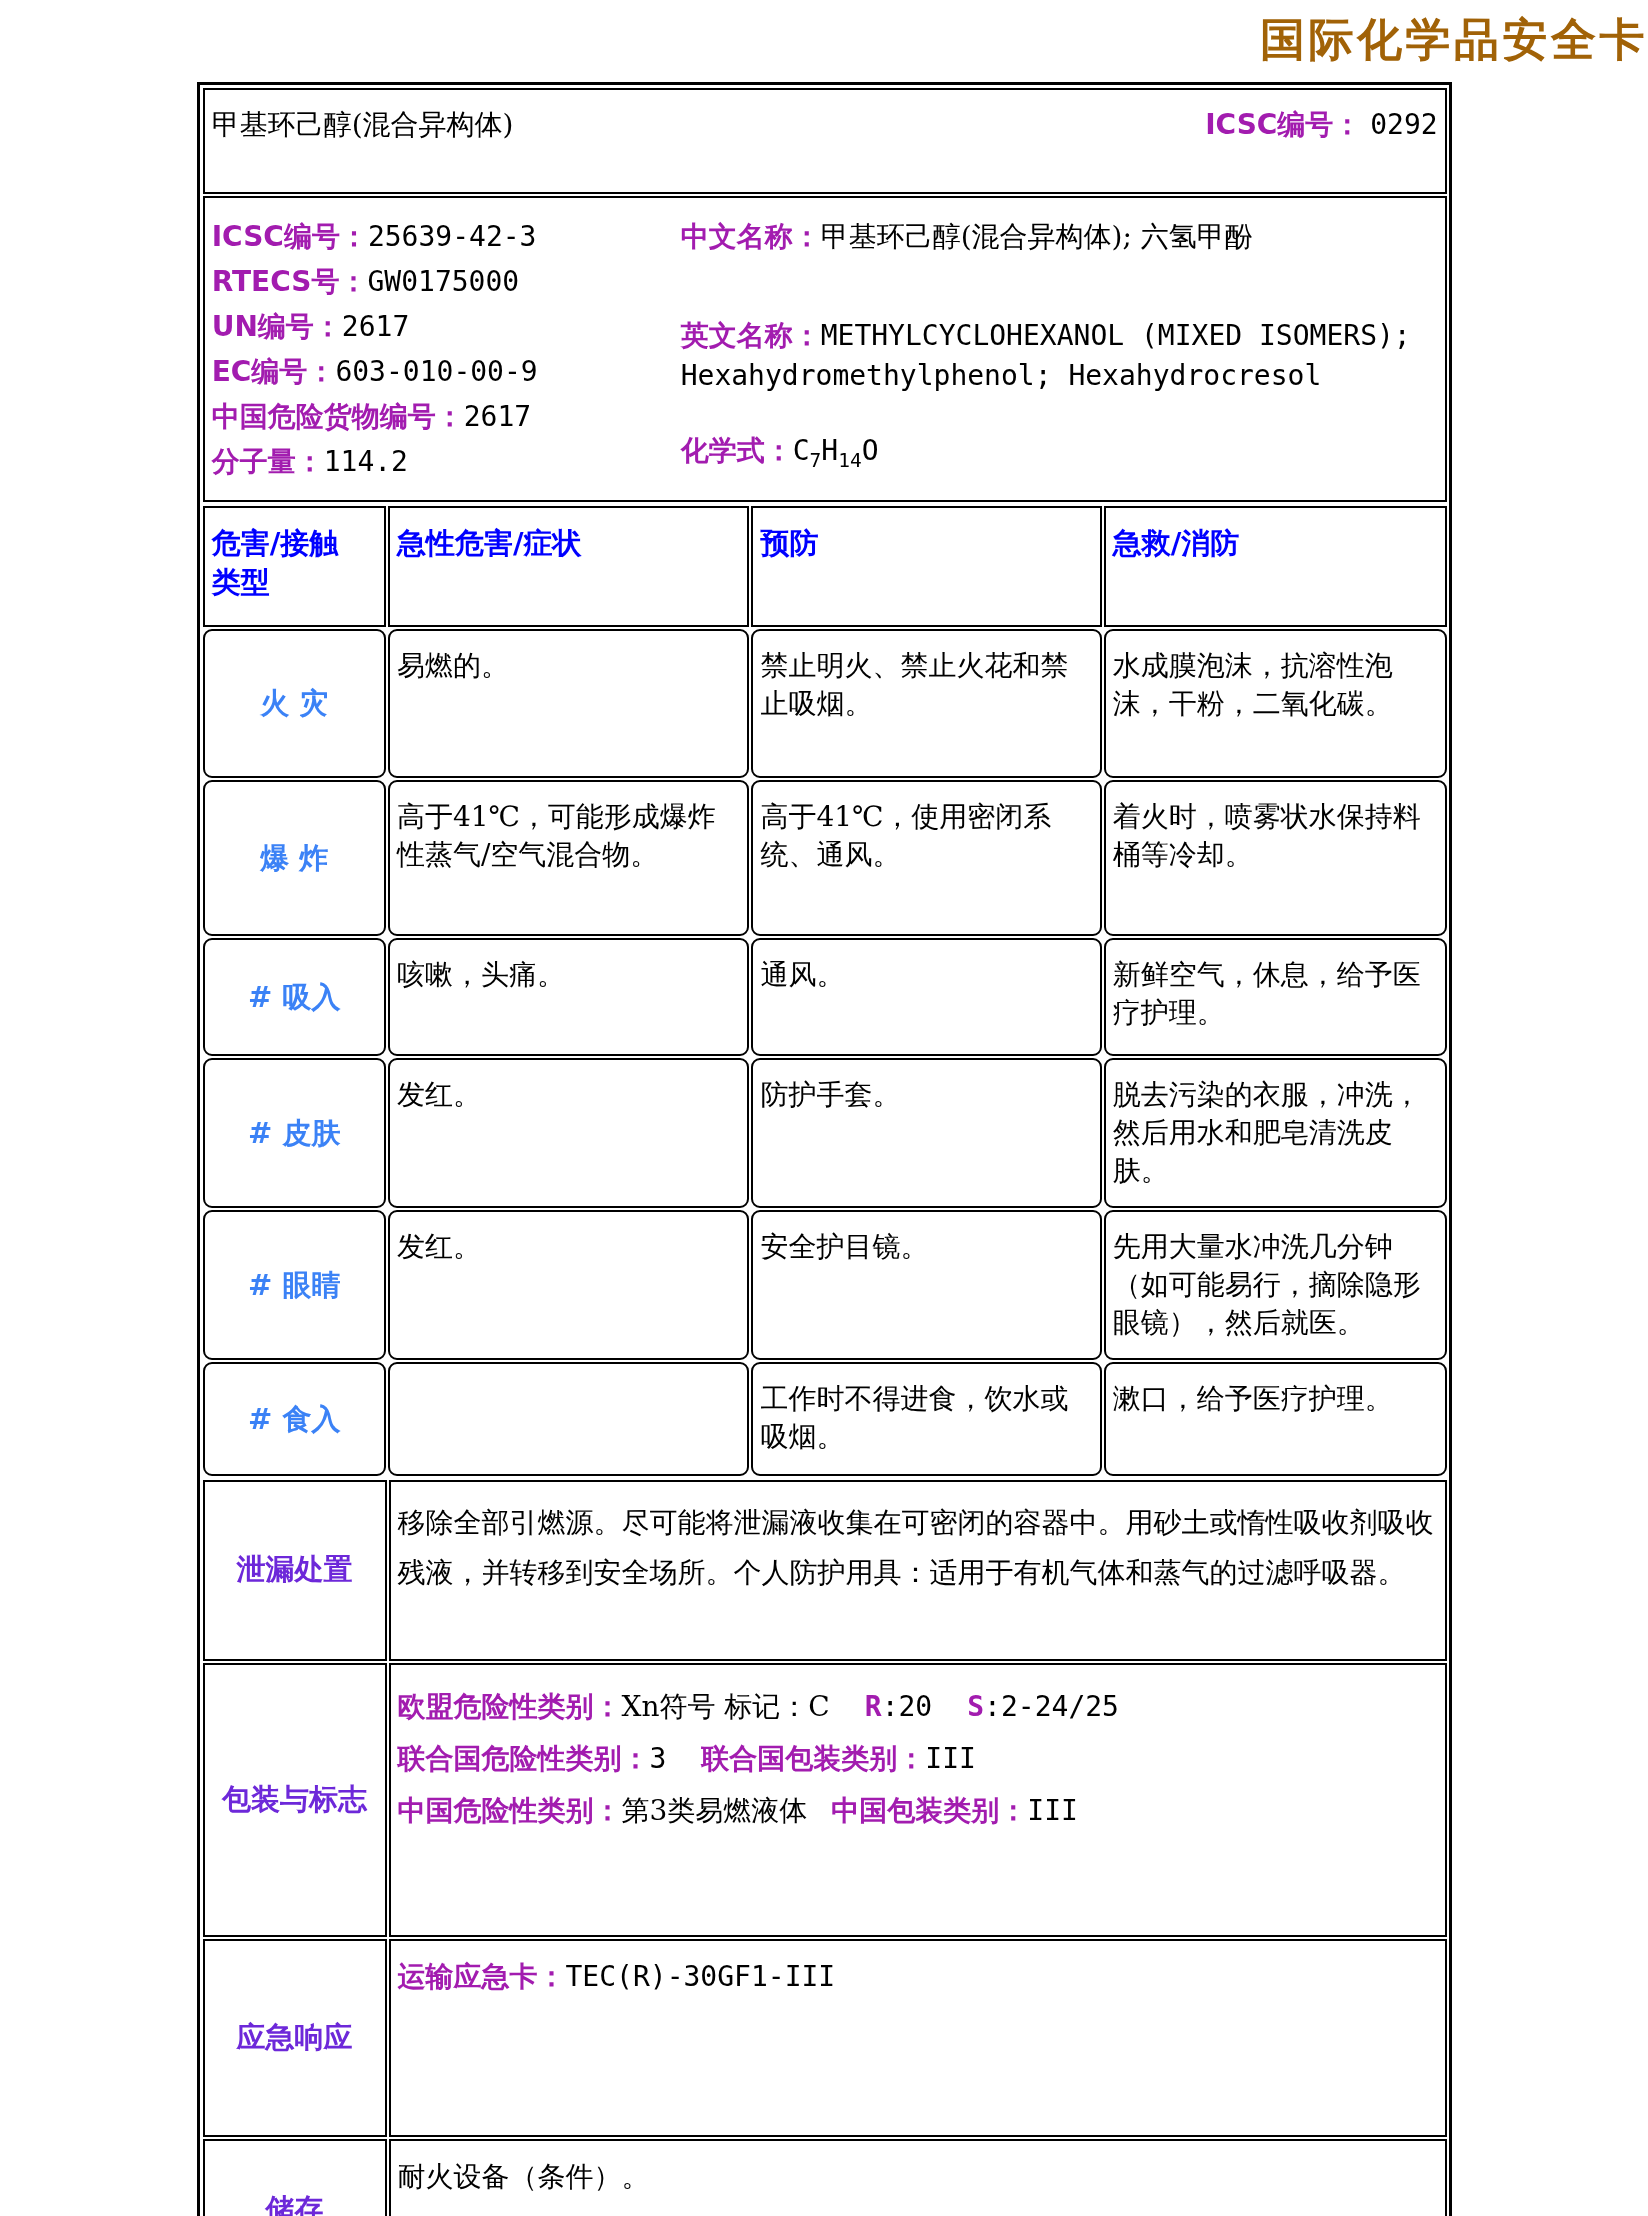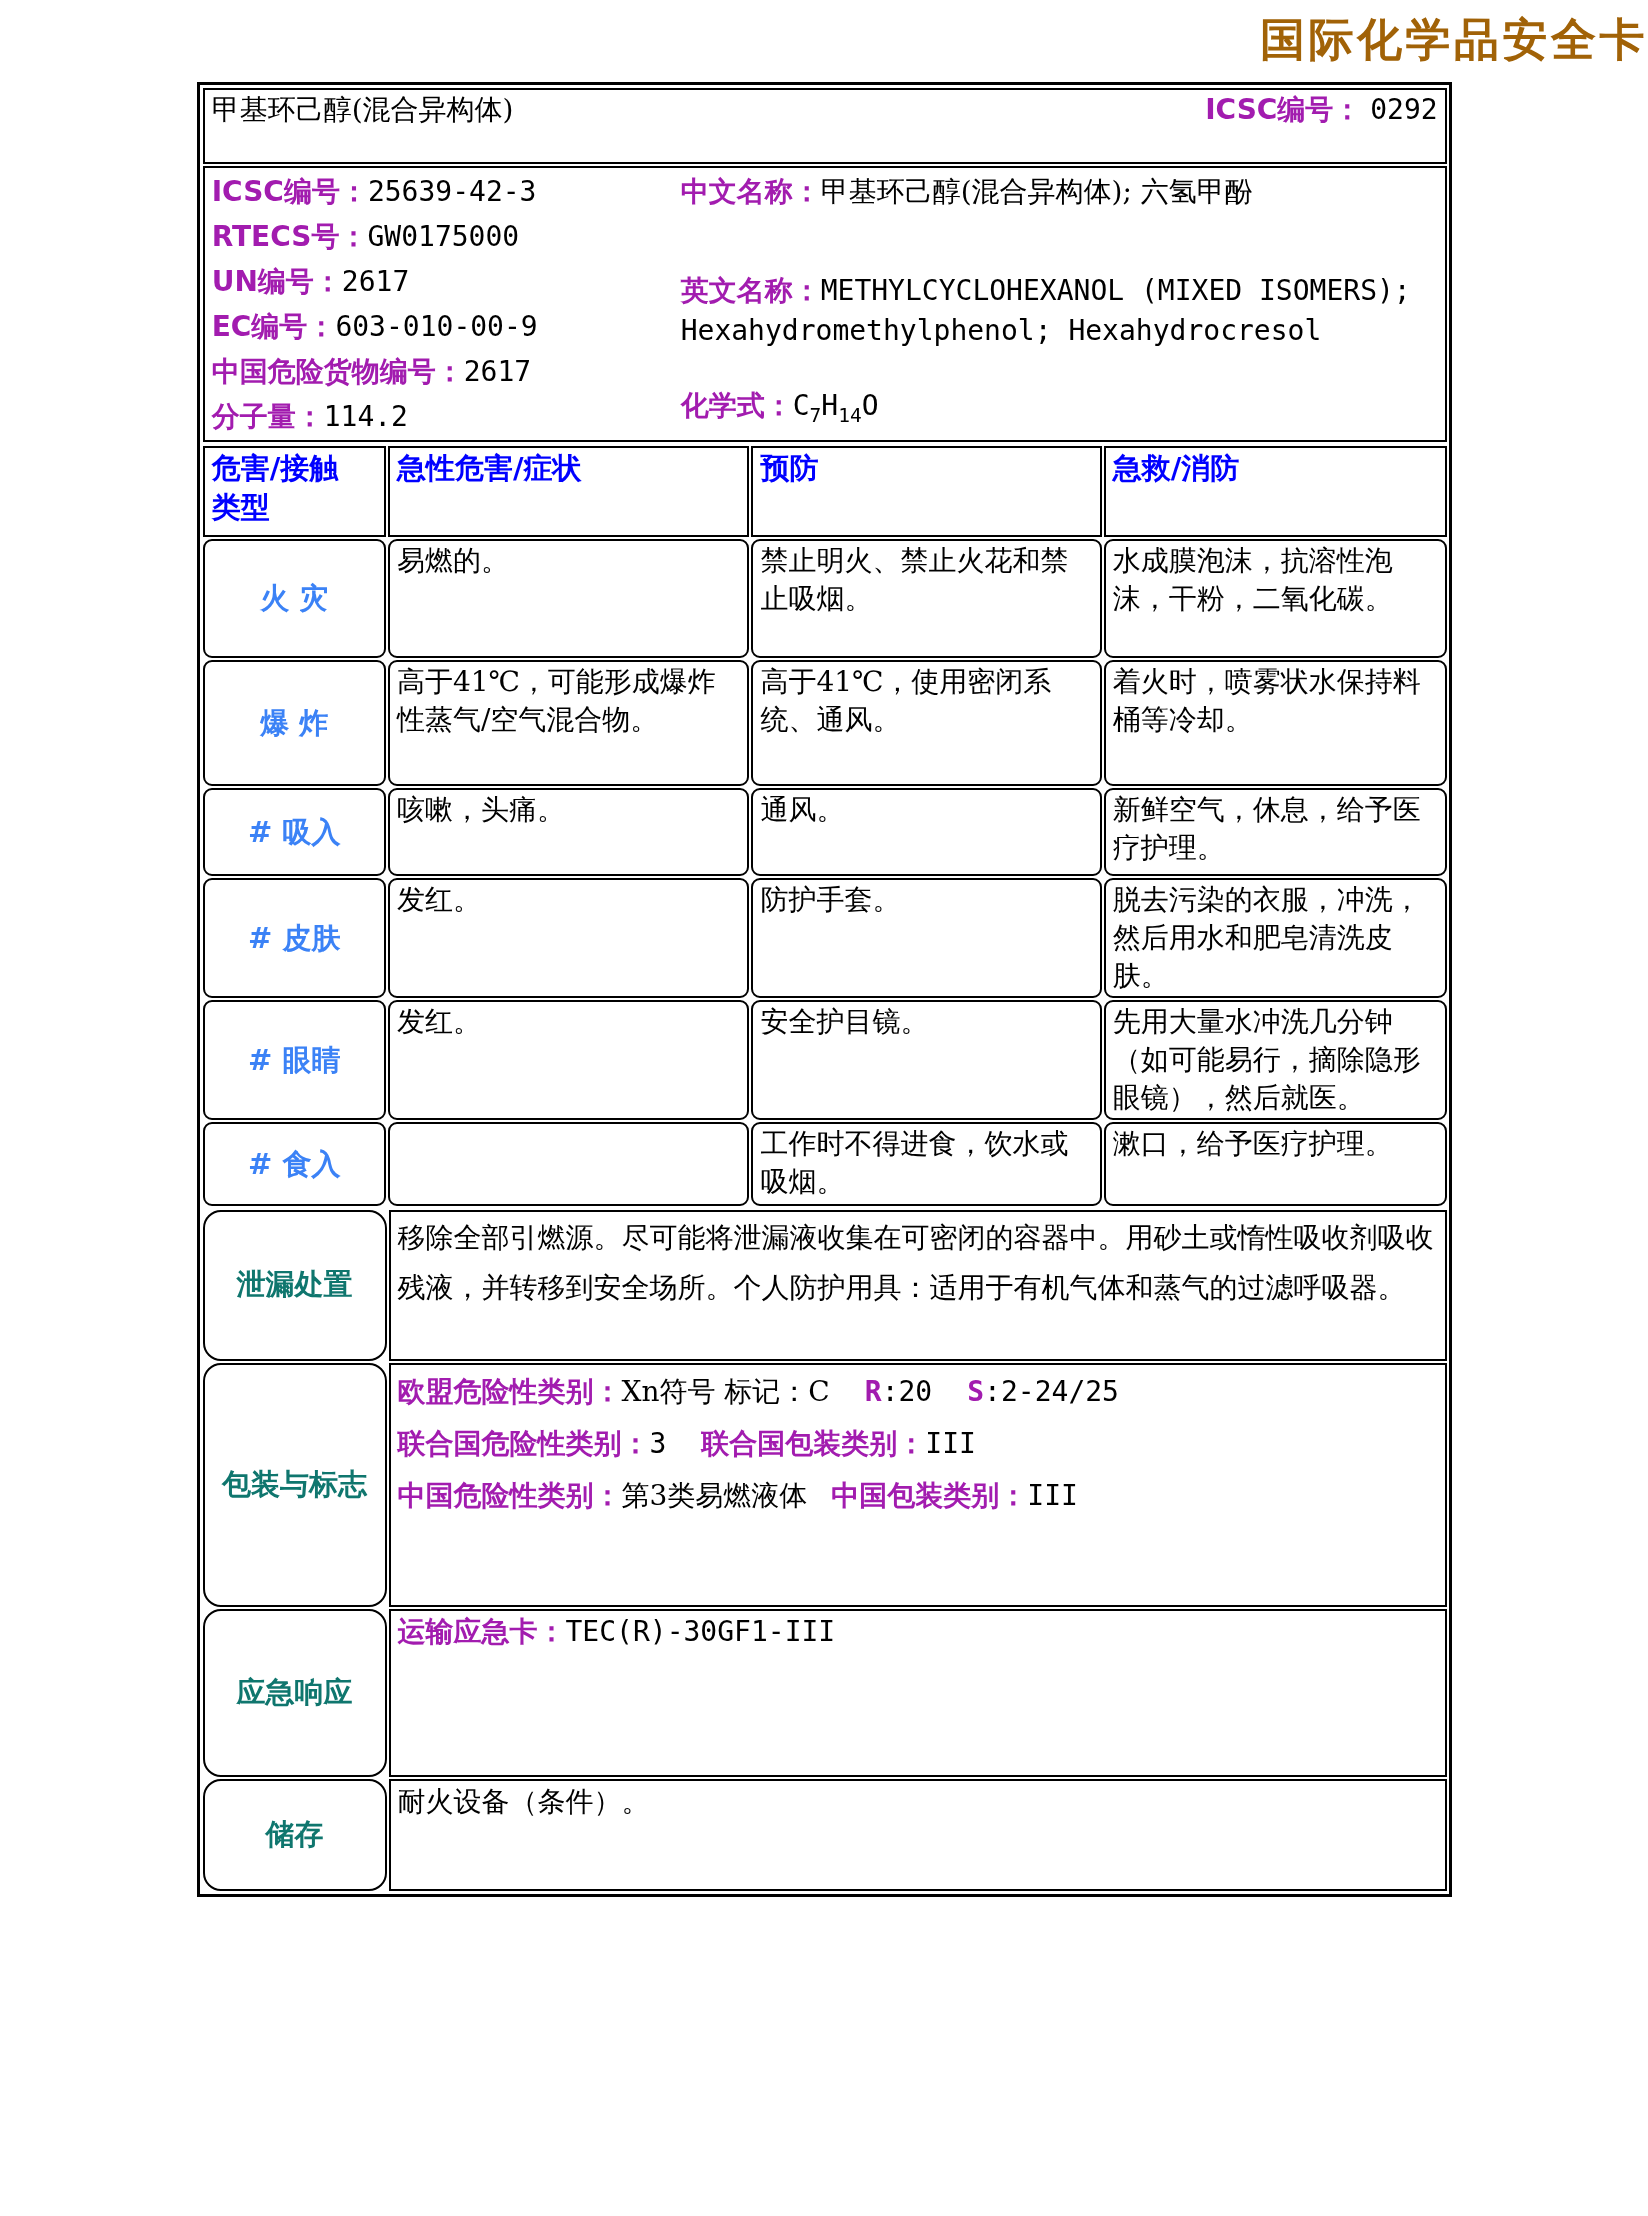--- a/index.html
+++ b/index.html
@@ -32,21 +32,21 @@
     background: #ffffff;
   }
   table.sec {
     width: 100%;
     border-collapse: separate;
     border-spacing: 2.1px;
     table-layout: fixed;
   }
   table.sec td, table.sec th {
     border: 2.1px solid #000000;
-    padding: 1px 7px;
+    padding: 16px 7px;
     vertical-align: top;
     text-align: left;
     font-weight: normal;
     overflow: hidden;
   }
   .lbl {
     color: #a21caf;
     font-weight: bold;
     font-family: "DejaVu Sans", "Liberation Sans", sans-serif;
   }
@@ -88,25 +88,24 @@
   .r-explosion td { height: 120px; }
   .r-contact td { height: 36px; }
   .r-inhalation td { height: 82px; }
   .r-skin td { height: 110px; }
   .r-eyes td { height: 106px; }
   .r-ingestion td { height: 78px; }
   
   .secs .sec-title {
     text-align: center;
     vertical-align: middle;
-    color: #0f766e;
+    color: #6d28d9;
     font-weight: bold;
     font-family: "DejaVu Sans", "Liberation Sans", sans-serif;
     font-size: 29px;
-    border-radius: 18px;
   }
   .s-spill td { height: 145px; }
   .s-pack td { height: 238px; }
   .s-emergency td { height: 162px; }
   .s-storage td { height: 106px; }
   .spill-text { line-height: 50px; }
   .pack-line { line-height: 52px; white-space: nowrap; }
   .gap-md { display: inline-block; width: 35px; }
   .gap-sm { display: inline-block; width: 24px; }
   .storage-text, .emergency-line { line-height: 39px; }

